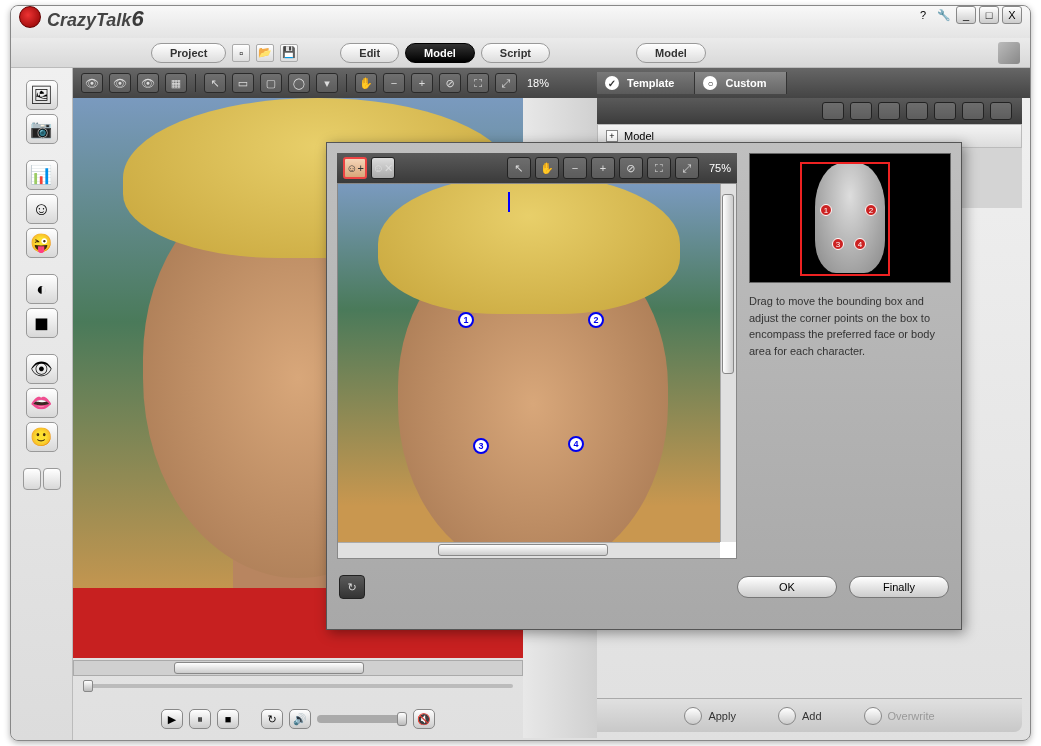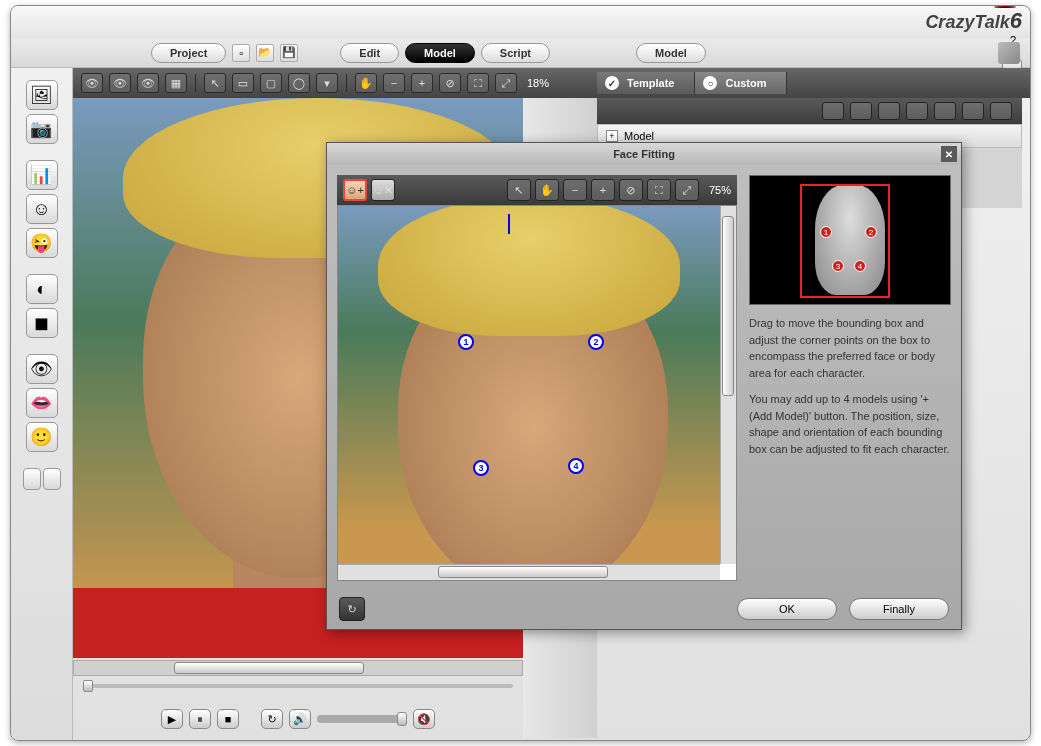--- a/index.html
+++ b/index.html
@@ -1,20 +1,20 @@
 <!DOCTYPE html>
 <html><head>
 <meta charset="utf-8">
 <style>
 * { box-sizing: border-box; margin: 0; padding: 0; font-family: Tahoma, Arial, sans-serif; font-size: 11px; }
 body { background: #fff; width: 1041px; height: 746px; overflow: hidden; position: relative; }
 
 .app-window { position: absolute; left: 10px; top: 5px; width: 1021px; height: 736px; background: linear-gradient(#f2f2f2,#e0e0e0); border: 1px solid #888; border-radius: 8px; box-shadow: 0 2px 6px rgba(0,0,0,.3); }
 
-.title-bar { height: 32px; display: flex; align-items: flex-end; padding: 0 8px; background: linear-gradient(#f8f8f8,#e4e4e4); border-radius: 8px 8px 0 0; flex-direction: column; }
+.title-bar { height: 32px; display: flex; align-items: flex-start; padding: 0 8px; background: linear-gradient(#f8f8f8,#e4e4e4); border-radius: 8px 8px 0 0; }
 .app-logo { width: 22px; height: 22px; background: radial-gradient(circle at 40% 40%, #e33, #800); border-radius: 50%; margin-right: 6px; border: 1px solid #600; }
 .app-title-wrap { font-weight: bold; color: #333; display:flex; align-items: baseline;}
 .app-title { font-size: 18px; font-style: italic; color:#444;}
 .app-title-ver { font-size: 22px; font-style: italic; color:#3a3a3a; }
 .title-spacer { flex: 1; }
 .title-btn { width: 20px; height: 18px; margin-left: 3px; background: linear-gradient(#fff,#ccc); border: 1px solid #888; border-radius: 3px; font-size: 10px; display:flex; align-items:center; justify-content:center; cursor:pointer;}
 .title-icon { width: 18px; height: 18px; margin-left: 3px; display:flex; align-items:center; justify-content:center; }
 
 .menu-row { height: 30px; display: flex; align-items: center; padding: 0 10px 0 140px; gap: 6px; background: linear-gradient(#ebebeb,#d8d8d8); border-bottom: 1px solid #bbb; }
 .menu-tab { padding: 3px 18px; background: linear-gradient(#fff,#ddd); border: 1px solid #999; border-radius: 10px; font-weight: bold; color:#333; cursor:pointer;}
@@ -261,31 +261,41 @@
         <div class="model-bar">
           <div class="model-plus">+</div>
           <span>Model</span>
         </div>
         <div class="thumbs-row">
           <div class="thumb-box"></div>
           <div class="thumb-box"></div>
           <div class="thumb-box"></div>
           <div class="thumb-box"></div>
         </div>
+        <div class="bottom-btns">
+          <div class="action-btn">
+            <div class="action-icon"></div>
+            <span>Apply</span>
+          </div>
+          <div class="action-btn">
+            <div class="action-icon"></div>
+            <span>Add</span>
+          </div>
+          <div class="action-btn disabled">
+            <div class="action-icon"></div>
+            <span>Overwrite</span>
+          </div>
+        </div>
       </div>
 
     </div>
   </div>
 </div>
 
 <div class="dialog">
-  <div class="dialog-title">
-    <span>Face Fitting</span>
-    <div class="dialog-close">✕</div>
-  </div>
   <div class="dialog-body">
     <div class="dlg-left">
       <div class="dlg-toolbar">
         <div class="dlg-tb-btn face">☺+</div>
         <div class="dlg-tb-btn facex">☺✕</div>
         <div style="flex:1"></div>
         <div class="dlg-tb-btn">↖</div>
         <div class="dlg-tb-btn">✋</div>
         <div class="dlg-tb-btn">−</div>
         <div class="dlg-tb-btn">+</div>
@@ -316,21 +326,20 @@
       <div class="ref-img">
         <div class="ref-head"></div>
         <div class="ref-box"></div>
         <div class="ref-marker" style="left:70px; top:50px;">1</div>
         <div class="ref-marker" style="left:115px; top:50px;">2</div>
         <div class="ref-marker" style="left:82px; top:84px;">3</div>
         <div class="ref-marker" style="left:104px; top:84px;">4</div>
       </div>
       <div class="help-text">
         <p>Drag to move the bounding box and adjust the corner points on the box to encompass the preferred face or body area for each character.</p>
-        <p>You may add up to 4 models using '+ (Add Model)' button. The position, size, shape and orientation of each bounding box can be adjusted to fit each character.</p>
       </div>
     </div>
   </div>
   <div class="dlg-footer">
     <div class="reload-btn">↻</div>
     <div class="sp"></div>
     <div class="dlg-btn">OK</div>
     <div class="dlg-btn">Finally</div>
   </div>
 </div>

